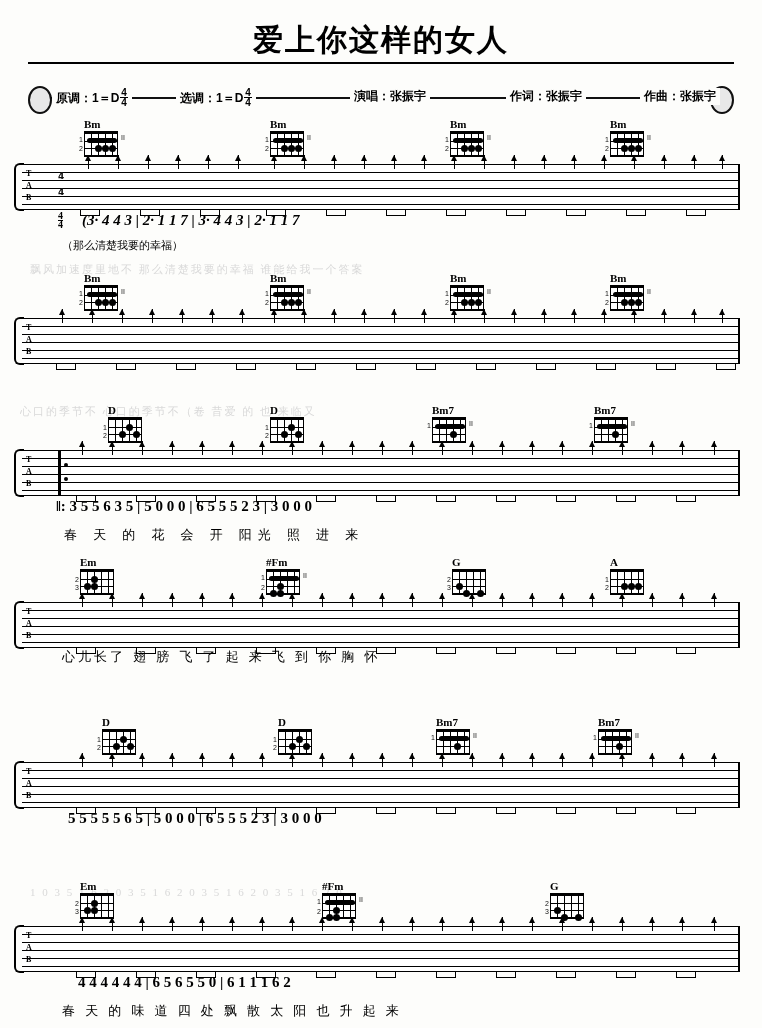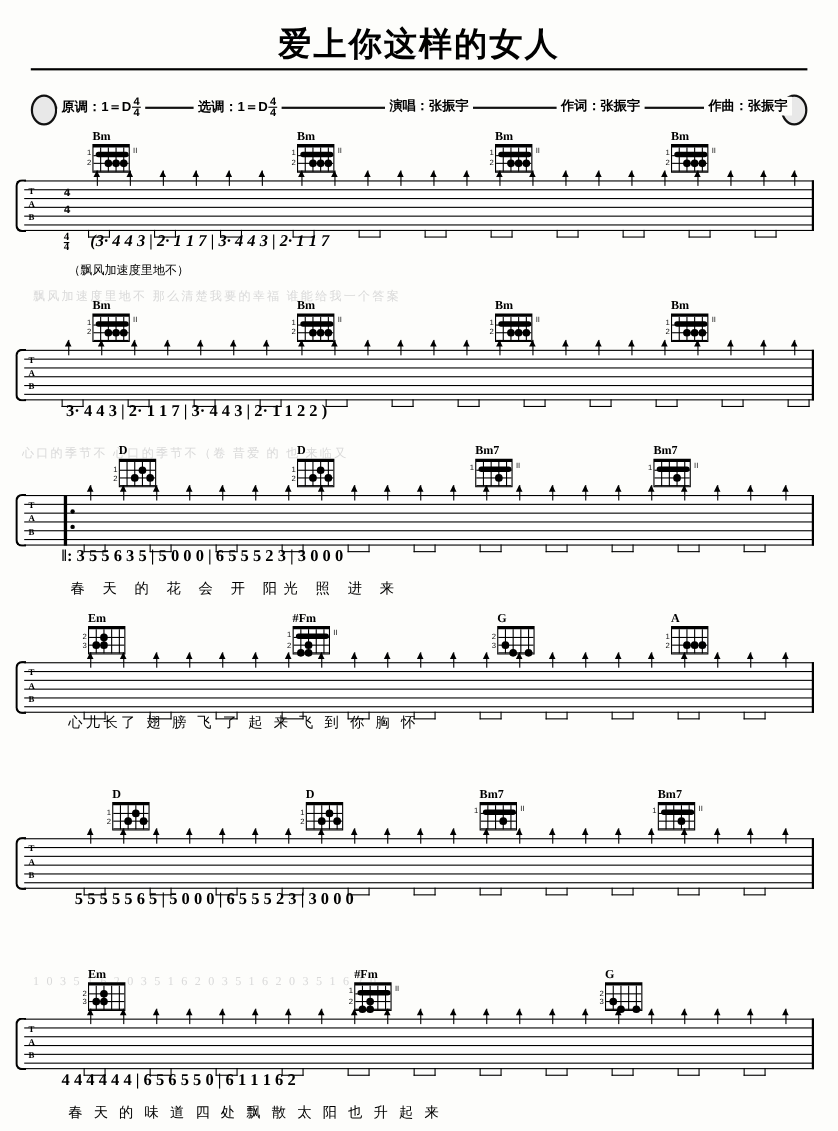--- a/index.html
+++ b/index.html
@@ -403,21 +403,21 @@
       <div class="bracket" style="left:664px;top:44px;width:18px;"></div>
     </div>
 
     <div class="jianpu" style="height:28px">
       <span class="n" style="left:36px;font-size:11px;">
         <span style="display:inline-block;text-align:center;line-height:8px;font-size:10px;vertical-align:-3px;"><span style="display:block;border-bottom:1px solid #000;">4</span><span style="display:block;">4</span></span>
       </span>
       <span class="n" style="left:60px;font-style:italic;">(3·   4   4   3   | 2·   1   1   7   | 3·   4   4   3   | 2·   1   1   7</span>
     </div>
     <div class="lyric">
-      <span style="left:40px;font-size:11px;">（飘风加速度里地不）</span>
+      <span style="left:40px;font-size:11px;">（那么清楚我要的幸福）</span>
     </div>
   </div>
 
   <div class="system" style="top:272px;">
     <div class="chords">
       <div class="chord" style="left:62px;">
         <div class="chord-name">Bm</div>
         <div class="grid">
           <i style="left:6px"></i>
             <i style="left:13px"></i>
@@ -533,23 +533,20 @@
       <div class="bracket" style="left:274px;top:44px;width:18px;"></div>
       <div class="bracket" style="left:334px;top:44px;width:18px;"></div>
       <div class="bracket" style="left:394px;top:44px;width:18px;"></div>
       <div class="bracket" style="left:454px;top:44px;width:18px;"></div>
       <div class="bracket" style="left:514px;top:44px;width:18px;"></div>
       <div class="bracket" style="left:574px;top:44px;width:18px;"></div>
       <div class="bracket" style="left:634px;top:44px;width:18px;"></div>
       <div class="bracket" style="left:694px;top:44px;width:18px;"></div>
     </div>
 
-    <div class="jianpu">
-      <span class="n" style="left:38px;">3·   4   4   3   | 2·   1   1   7   | 3·   4   4   3   | 2·   1   1   2 2 )</span>
-    </div>
   </div>
 
   <div class="system" style="top:404px;">
     <div class="chords">
       <div class="chord" style="left:86px;">
         <div class="chord-name">D</div>
         <div class="grid">
           <i style="left:6px"></i>
             <i style="left:13px"></i>
             <i style="left:20px"></i>
@@ -1007,20 +1004,20 @@
       <div class="bracket" style="left:294px;top:44px;width:18px;"></div>
       <div class="bracket" style="left:354px;top:44px;width:18px;"></div>
       <div class="bracket" style="left:414px;top:44px;width:18px;"></div>
       <div class="bracket" style="left:474px;top:44px;width:18px;"></div>
       <div class="bracket" style="left:534px;top:44px;width:18px;"></div>
       <div class="bracket" style="left:594px;top:44px;width:18px;"></div>
       <div class="bracket" style="left:654px;top:44px;width:18px;"></div>
     </div>
 
     <div class="jianpu">
-      <span class="n" style="left:34px;">4 4 4 4      4 4   | 6 5 6 5   5 0 | 6 1 1   1    6 2</span>
+      <span class="n" style="left:56px;">4 4 4 4      4 4   | 6 5 6 5   5 0 | 6 1 1   1    6 2</span>
     </div>
     <div class="lyric">
       <span style="left:40px;letter-spacing:3px;">春 天 的 味      道        四 处 飘 散        太 阳 也 升 起 来</span>
     </div>
   </div>
 
 </div>
 
 </body></html>

